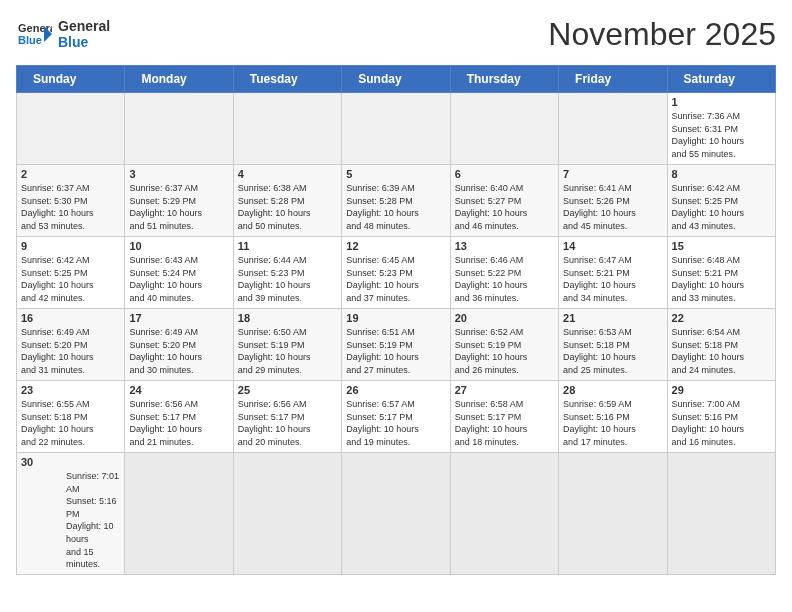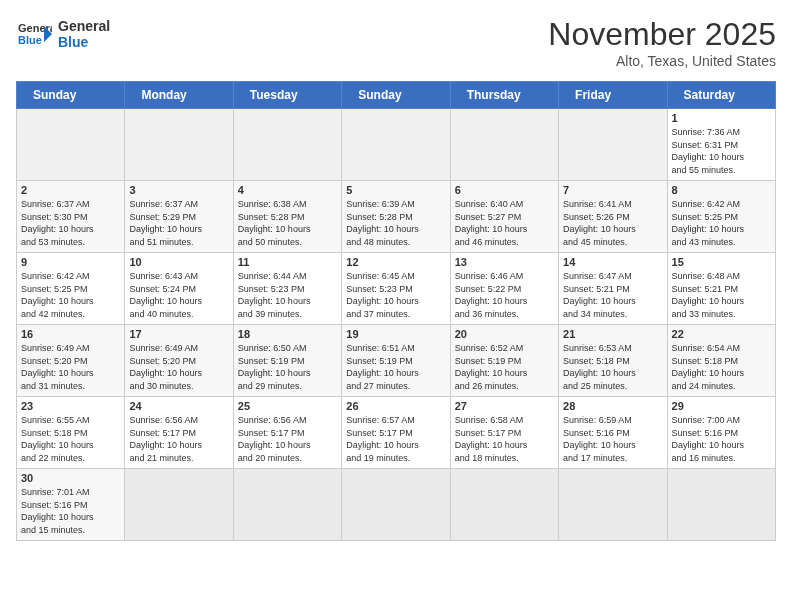--- a/index.html
+++ b/index.html
@@ -96,21 +96,20 @@
 
       <polygon points="28,10 36,18 28,26" fill="#1a6fbd"></polygon>
     </svg>
     <div>
       <div style="font-size:14px;font-weight:bold;color:#333;">General</div>
       <div style="font-size:14px;font-weight:bold;color:#1a6fbd;">Blue</div>
     </div>
   </div>
   <div class="title-block">
     <div class="month-title">November 2025</div>
-    <div class="location">Alto, Texas, United States</div>
   </div>
 </div>
 
 <table class="calendar">
   <thead>
     <tr>
     <th>Sunday</th>
         <th>Monday</th>
         <th>Tuesday</th>
         <th>Sunday</th>
@@ -335,21 +334,21 @@
           <span class="day-num">29</span>
           <div class="day-info" style="white-space: pre-line;">Sunrise: 7:00 AM
 Sunset: 5:16 PM
 Daylight: 10 hours
 and 16 minutes.</div>
         </td>
       </tr>
       <tr class="row-even">
         <td>
           <span class="day-num">30</span>
-          <div class="day-info" style="white-space: pre-line;">Sunrise: 7:01 AM
+          <div class="day-info" style="white-space: pre-line; margin-left: 45px;">Sunrise: 7:01 AM
 Sunset: 5:16 PM
 Daylight: 10 hours
 and 15 minutes.</div>
         </td>
         <td class="empty"></td>
         <td class="empty"></td>
         <td class="empty"></td>
         <td class="empty"></td>
         <td class="empty"></td>
         <td class="empty"></td>

